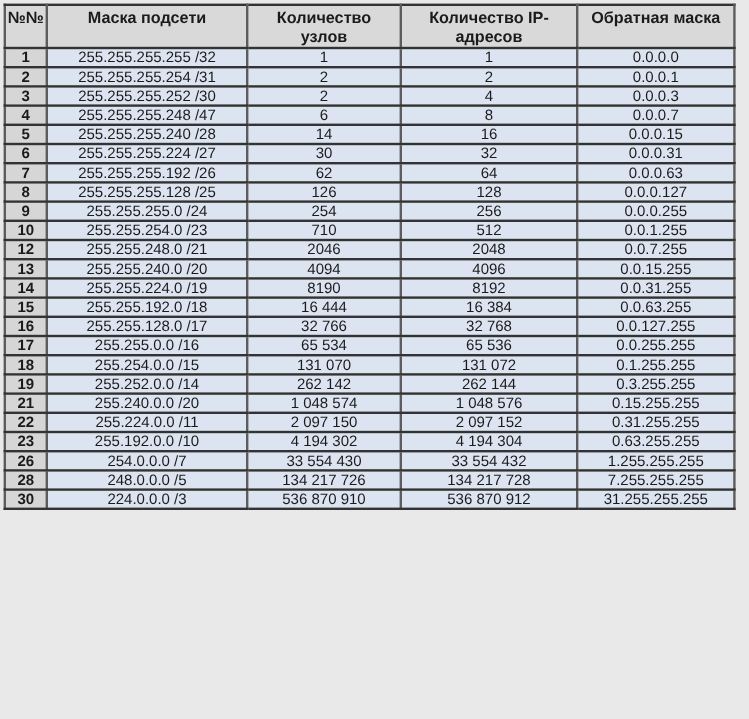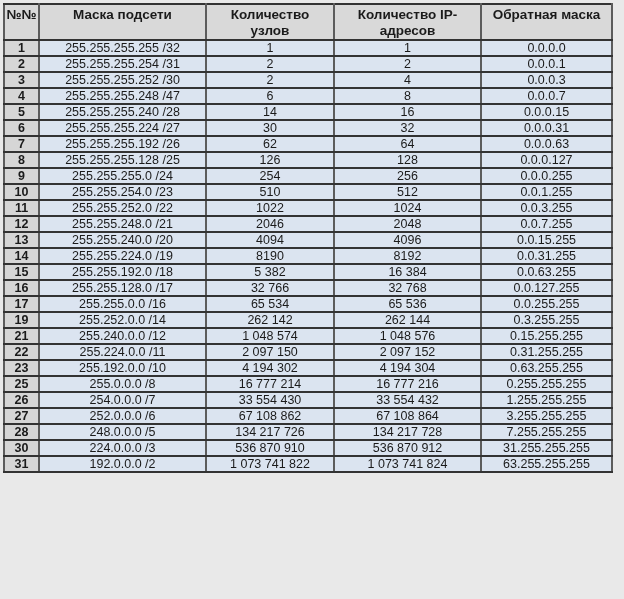--- a/index.html
+++ b/index.html
@@ -146,30 +146,23 @@
         <tr>
           <td class="idx">9</td>
           <td class="val">255.255.255.0 /24</td>
           <td class="val">254</td>
           <td class="val">256</td>
           <td class="val">0.0.0.255</td>
         </tr>
         <tr>
           <td class="idx">10</td>
           <td class="val">255.255.254.0 /23</td>
-          <td class="val">510</td>
+          <td class="val">710</td>
           <td class="val">512</td>
           <td class="val">0.0.1.255</td>
-        </tr>
-        <tr>
-          <td class="idx">11</td>
-          <td class="val">255.255.252.0 /22</td>
-          <td class="val">1022</td>
-          <td class="val">1024</td>
-          <td class="val">0.0.3.255</td>
         </tr>
         <tr>
           <td class="idx">12</td>
           <td class="val">255.255.248.0 /21</td>
           <td class="val">2046</td>
           <td class="val">2048</td>
           <td class="val">0.0.7.255</td>
         </tr>
         <tr>
           <td class="idx">13</td>
@@ -181,103 +174,89 @@
         <tr>
           <td class="idx">14</td>
           <td class="val">255.255.224.0 /19</td>
           <td class="val">8190</td>
           <td class="val">8192</td>
           <td class="val">0.0.31.255</td>
         </tr>
         <tr>
           <td class="idx">15</td>
           <td class="val">255.255.192.0 /18</td>
-          <td class="val">5 382</td>
+          <td class="val">16 444</td>
           <td class="val">16 384</td>
           <td class="val">0.0.63.255</td>
         </tr>
         <tr>
           <td class="idx">16</td>
           <td class="val">255.255.128.0 /17</td>
           <td class="val">32 766</td>
           <td class="val">32 768</td>
           <td class="val">0.0.127.255</td>
         </tr>
         <tr>
           <td class="idx">17</td>
           <td class="val">255.255.0.0 /16</td>
           <td class="val">65 534</td>
           <td class="val">65 536</td>
           <td class="val">0.0.255.255</td>
         </tr>
         <tr>
+          <td class="idx">18</td>
+          <td class="val">255.254.0.0 /15</td>
+          <td class="val">131 070</td>
+          <td class="val">131 072</td>
+          <td class="val">0.1.255.255</td>
+        </tr>
+        <tr>
           <td class="idx">19</td>
           <td class="val">255.252.0.0 /14</td>
           <td class="val">262 142</td>
           <td class="val">262 144</td>
           <td class="val">0.3.255.255</td>
         </tr>
         <tr>
           <td class="idx">21</td>
-          <td class="val">255.240.0.0 /12</td>
+          <td class="val">255.240.0.0 /20</td>
           <td class="val">1 048 574</td>
           <td class="val">1 048 576</td>
           <td class="val">0.15.255.255</td>
         </tr>
         <tr>
           <td class="idx">22</td>
           <td class="val">255.224.0.0 /11</td>
           <td class="val">2 097 150</td>
           <td class="val">2 097 152</td>
           <td class="val">0.31.255.255</td>
         </tr>
         <tr>
           <td class="idx">23</td>
           <td class="val">255.192.0.0 /10</td>
           <td class="val">4 194 302</td>
           <td class="val">4 194 304</td>
           <td class="val">0.63.255.255</td>
         </tr>
         <tr>
-          <td class="idx">25</td>
-          <td class="val">255.0.0.0 /8</td>
-          <td class="val">16 777 214</td>
-          <td class="val">16 777 216</td>
-          <td class="val">0.255.255.255</td>
-        </tr>
-        <tr>
           <td class="idx">26</td>
           <td class="val">254.0.0.0 /7</td>
           <td class="val">33 554 430</td>
           <td class="val">33 554 432</td>
           <td class="val">1.255.255.255</td>
         </tr>
         <tr>
-          <td class="idx">27</td>
-          <td class="val">252.0.0.0 /6</td>
-          <td class="val">67 108 862</td>
-          <td class="val">67 108 864</td>
-          <td class="val">3.255.255.255</td>
-        </tr>
-        <tr>
           <td class="idx">28</td>
           <td class="val">248.0.0.0 /5</td>
           <td class="val">134 217 726</td>
           <td class="val">134 217 728</td>
           <td class="val">7.255.255.255</td>
         </tr>
         <tr>
           <td class="idx">30</td>
           <td class="val">224.0.0.0 /3</td>
           <td class="val">536 870 910</td>
           <td class="val">536 870 912</td>
           <td class="val">31.255.255.255</td>
         </tr>
-        <tr>
-          <td class="idx">31</td>
-          <td class="val">192.0.0.0 /2</td>
-          <td class="val">1 073 741 822</td>
-          <td class="val">1 073 741 824</td>
-          <td class="val">63.255.255.255</td>
-        </tr>
       </tbody>
   </table>
 </div>
 
 </body></html>

